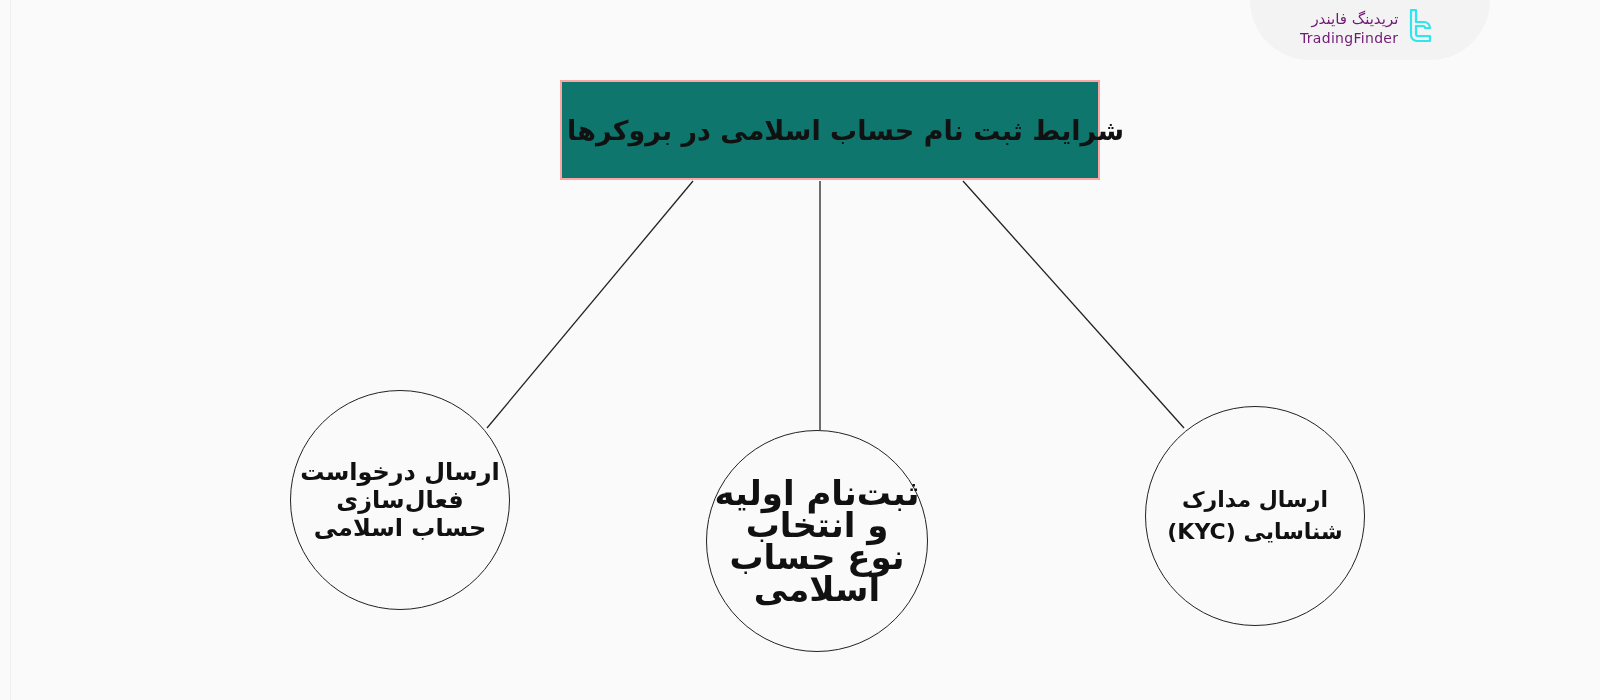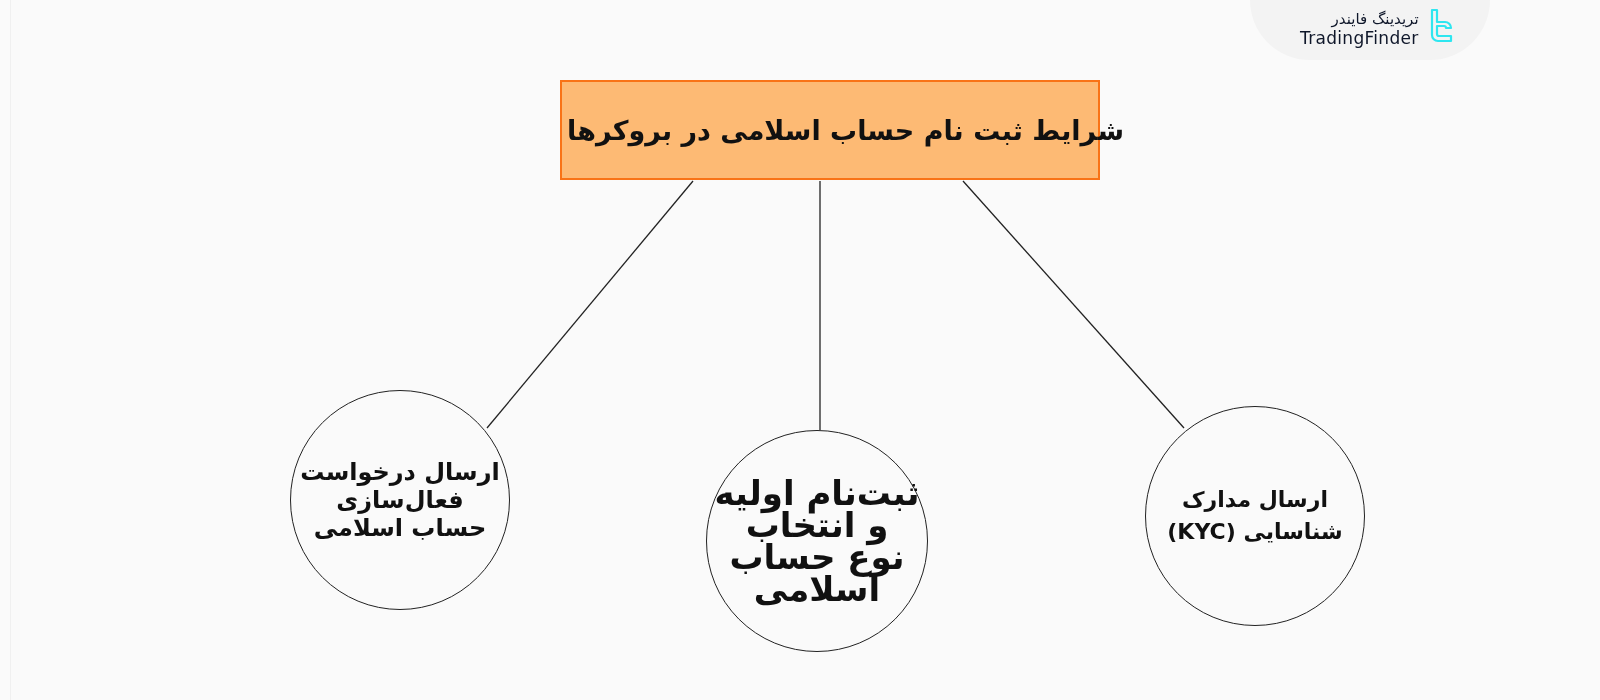--- a/index.html
+++ b/index.html
@@ -9,27 +9,27 @@
     font-family:"DejaVu Sans", sans-serif;
   }
   .edge-line { position:absolute; left:10px; top:0; width:1px; height:700px; background:#f0f0f0; }
   .logo-bg {
     position:absolute; left:1250px; top:-40px; width:240px; height:100px;
     border-radius:0 0 60px 60px; background:#f3f3f3;
   }
   .logo {
     position:absolute; left:1300px; top:8px; display:flex; align-items:center; gap:10px;
   }
-  .logo-text { display:flex; flex-direction:column; align-items:flex-end; color:#0f172a; }
+  .logo-text { display:flex; flex-direction:column; align-items:flex-end; color:#701a75; }
   .logo-fa { font-size:15px; line-height:20px; direction:rtl; }
-  .logo-en { font-size:17px; line-height:18px; font-family:"DejaVu Sans", sans-serif; letter-spacing:0.3px; }
+  .logo-en { font-size:14px; line-height:18px; font-family:"DejaVu Sans", sans-serif; letter-spacing:0.3px; }
   svg.connectors { position:absolute; left:0; top:0; }
   .title-box {
     position:absolute; left:560px; top:80px; width:540px; height:100px;
-    border:2px solid #f97316; box-sizing:border-box; background:#fdba74;
+    border:2px solid #fca5a5; box-sizing:border-box; background:#0f766e;
     display:flex; align-items:center; justify-content:center;padding-left:31px;
   }
   .title-text { font-size:27px; font-weight:bold; color:#111; direction:rtl; white-space:nowrap; }
   .node {
     position:absolute; border:1.5px solid #222; border-radius:50%; box-sizing:border-box;
     background:#fafafa; display:flex; align-items:center; justify-content:center; text-align:center;
   }
   .node-text { direction:rtl; font-weight:bold; color:#111; white-space:pre-line; }
   .n1 { left:290px; top:390px; width:220px; height:220px; }
   .n1 .node-text { font-size:24px; line-height:28px; }

